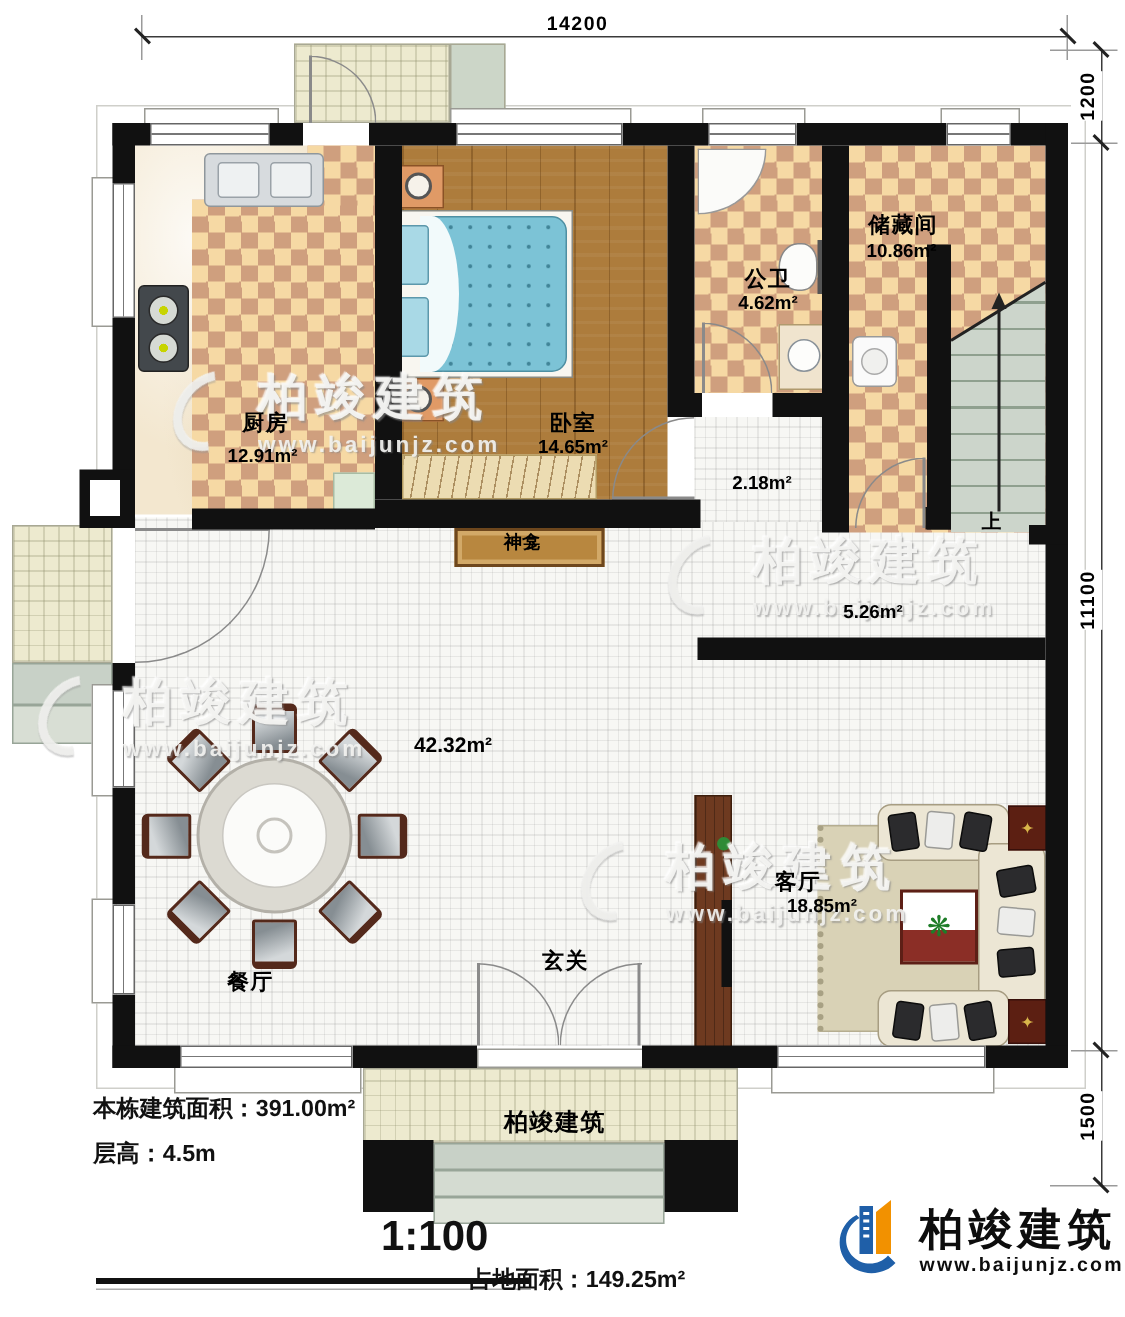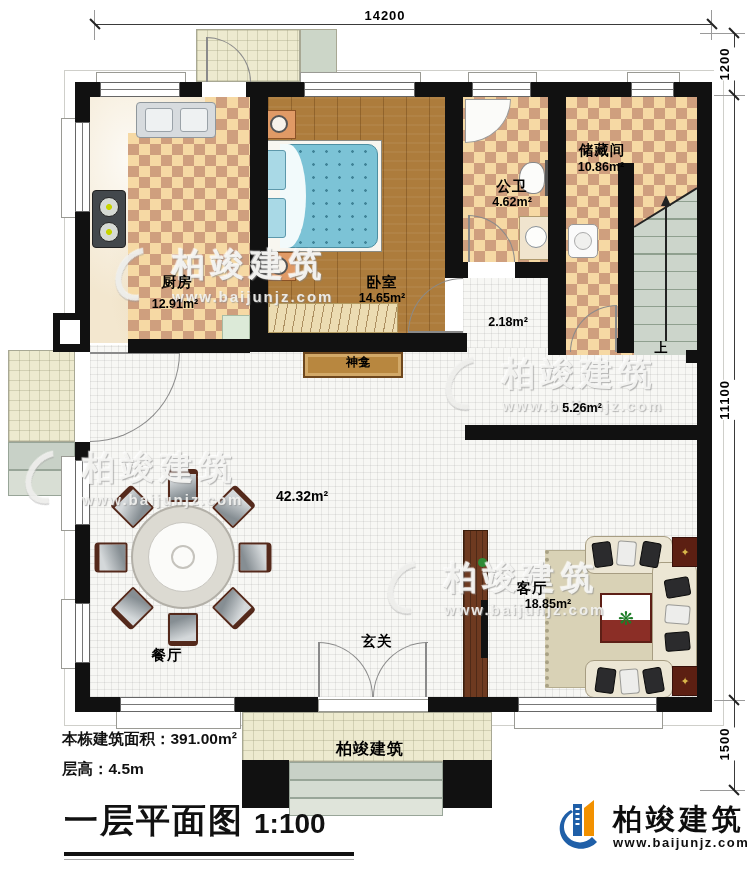--- a/index.html
+++ b/index.html
@@ -248,21 +248,21 @@
   <div class="lbl room-name" style="left:602px;top:150px;">储藏间</div>
   <div class="lbl room-area" style="left:601px;top:167px;">10.86m²</div>
   <div class="lbl room-area" style="left:508px;top:322px;">2.18m²</div>
   <div class="lbl room-area" style="left:582px;top:408px;">5.26m²</div>
   <div class="lbl room-area" style="left:302px;top:496px;font-size:14px;">42.32m²</div>
   <div class="lbl room-name" style="left:167px;top:655px;">餐厅</div>
   <div class="lbl room-name" style="left:377px;top:641px;">玄关</div>
   <div class="lbl room-name" style="left:532px;top:588px;">客厅</div>
   <div class="lbl room-area" style="left:548px;top:604px;">18.85m²</div>
   <div class="lbl room-name" style="left:370px;top:749px;font-size:16px;">柏竣建筑</div>
-  <div class="lbl" style="left:358px;top:362px;font-size:12px;z-index:41;">神龛</div>
+  <div class="lbl" style="left:348px;top:362px;font-size:12px;z-index:41;">神龛</div>
   <div class="lbl" style="left:661px;top:348px;font-size:13px;">上</div>
 
   <div class="wm" style="left:118px;top:243px;">
     <div class="wm-swoosh"></div>
     <div>
         <div class="wm-name">柏竣建筑</div>
          <div class="wm-url">www.baijunjz.com</div>
       </div>
   </div>
   <div class="wm" style="left:448px;top:352px;">
@@ -301,24 +301,24 @@
   <div class="extline" style="left:700px;top:33px;width:45px;height:1px;"></div>
   <div class="extline" style="left:714px;top:95px;width:31px;height:1px;"></div>
   <div class="extline" style="left:714px;top:700px;width:31px;height:1px;"></div>
   <div class="extline" style="left:700px;top:790px;width:45px;height:1px;"></div>
   <div class="dim dim-v" style="left:714px;top:64px;">1200</div>
   <div class="dim dim-v" style="left:714px;top:400px;">11100</div>
   <div class="dim dim-v" style="left:714px;top:744px;">1500</div>
 
   <div class="tb tb-line" style="left:62px;top:729px;">本栋建筑面积：391.00m²</div>
   <div class="tb tb-line" style="left:62px;top:759px;">层高：4.5m</div>
-  <div class="tb plan-title" style="left:64px;top:798px;">一层平面图</div>
   <div class="tb" style="left:64px;top:852px;width:290px;height:4px;background:#111;"></div>
   <div class="tb" style="left:64px;top:859px;width:290px;height:1px;background:#aaa;"></div>
   <div class="tb scale-txt" style="left:254px;top:808px;">1:100</div>
+  <div class="tb tb-line" style="left:313px;top:843px;">占地面积：149.25m²</div>
 
   <div class="brand" style="left:551px;top:796px;">
     <span>
       <svg width="54" height="58" viewBox="0 0 54 58">
         <path d="M20 14 C8 20 5 36 14 46 C22 55 38 55 46 46 L41 41 C35 48 24 48 18 42 C10 34 12 22 22 16 Z" fill="#1f5fa8"></path>
         <rect x="22" y="8" width="9" height="32" fill="#1f5fa8"></rect>
         <rect x="24.5" y="12" width="4" height="2" fill="#fff"></rect>
           <rect x="24.5" y="17" width="4" height="2" fill="#fff"></rect>
         <rect x="24.5" y="22" width="4" height="2" fill="#fff"></rect>
           <rect x="24.5" y="27" width="4" height="2" fill="#fff"></rect>

